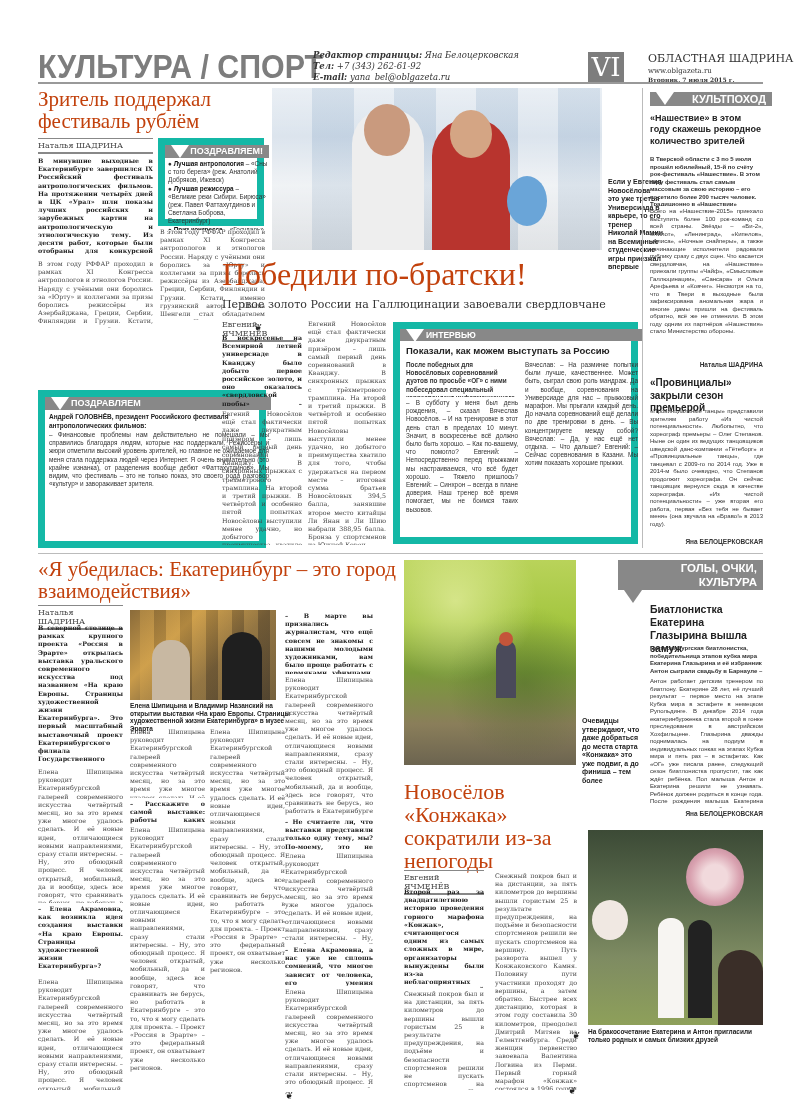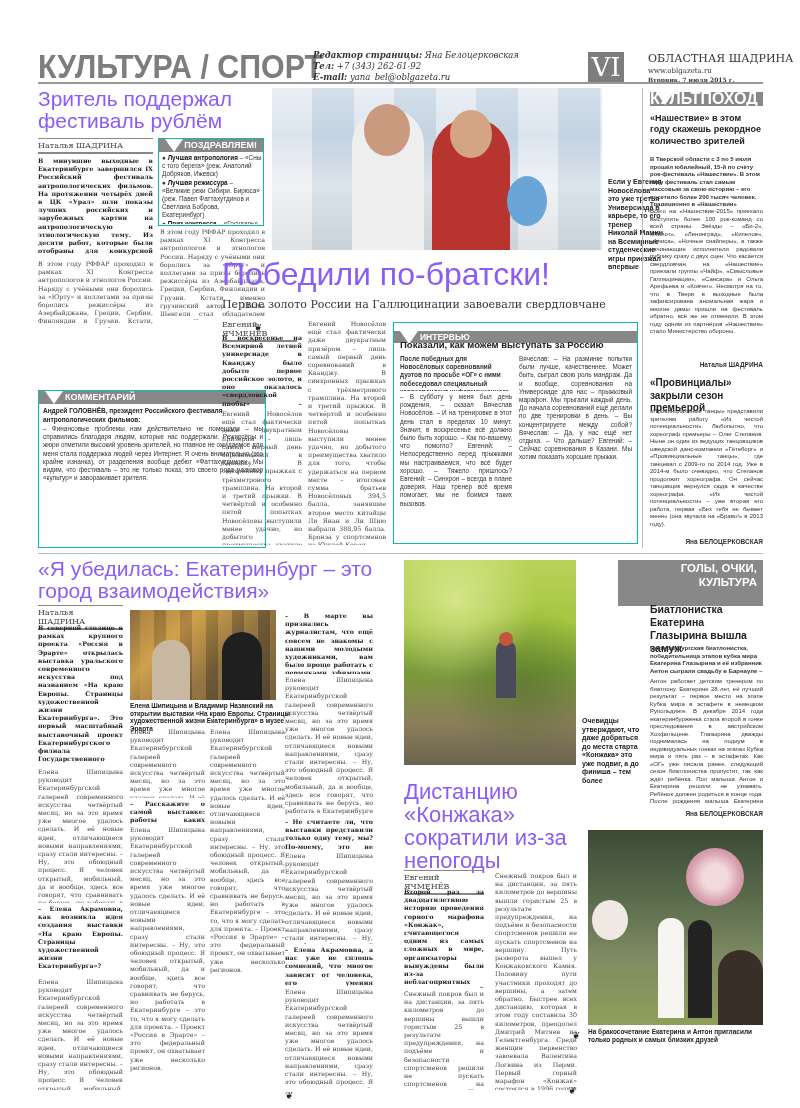--- a/index.html
+++ b/index.html
@@ -14,27 +14,27 @@
   #pagenum { left: 588px; top: 52px; width: 36px; height: 30px; background: #7d7d7d; color: #fff; font-size: 26px; text-align: center; line-height: 30px; font-family: "DejaVu Serif", serif; }
   #paper { left: 648px; top: 52px; font-size: 11px; color: #333; }
   #paper .url { font-size: 7px; margin-top: 2px; }
   #paper .date { font-size: 6px; font-weight: bold; margin-top: 1px; }
   #header-rule { left: 38px; top: 82px; width: 725px; height: 2px; background: #999; }
 
   
   .sect { background: #888; color: #fff; font-family: "Liberation Sans", sans-serif; font-weight: bold; text-align: right; padding-right: 6px; position: absolute; }
   .sect .tri { position: absolute; left: 6px; top: 0; width: 0; height: 0; border-left: 9px solid transparent; border-right: 9px solid transparent; border-top: 13px solid #fff; }
 
-  .headline { font-family: Liberation Sans, sans-serif; color: #8b5cf6; line-height: 1.05; }
+  .headline { font-family: Liberation Serif, serif; color: #c2410c; line-height: 1.05; }
   .byline { font-size: 8px; border-top: 1px solid #888; border-bottom: 2px solid #888; padding: 2px 0; color: #444; }
   .body-text { font-size: 6.3px; line-height: 8.2px; color: #444; text-align: justify; overflow: hidden; }
   .lead { font-weight: bold; color: #222; }
   .cap { font-family: "Liberation Sans", sans-serif; font-weight: bold; font-size: 7px; line-height: 8.5px; color: #222; }
   .photo { position: absolute; overflow: hidden; }
-  .box { border: 1px solid #14b8a6; position: absolute; }
+  .box { border: 7px solid #14b8a6; position: absolute; }
   .sub-hl { font-family: "Liberation Sans", sans-serif; font-weight: bold; color: #222; line-height: 1.25; }
   .sig { font-family: "Liberation Sans", sans-serif; font-weight: bold; font-size: 6.5px; text-align: right; color: #333; }
   .bullet-list { font-family: "Liberation Sans", sans-serif; font-size: 6.4px; line-height: 8.2px; color: #333; }
   .bullet-list b { color: #111; }
   .vline { position: absolute; width: 1px; background: #bbb; }
 </style>
 </head>
 <body>
 
 <div id="masthead" class="abs">КУЛЬТУРА / СПОРТ</div>
@@ -67,21 +67,21 @@
     <div>● <b>Лучшая антропология</b> – <span>«Сны с того берега» (реж. Анатолий Добряков, Ижевск)</span></div>
     <div>● <b>Лучшая режиссура</b> – <span>«Великие реки Сибири. Бирюса» (реж. Павел Фаттахутдинов и Светлана Боброва, Екатеринбург)</span></div>
     <div>● <b>Приз конгресса</b> – <span>«Государь» (реж. Шалва Шенгели, Грузия)</span></div>
 
   </div>
 </div>
 
 <div class="box" style="left:38px;top:390px;width:228px;height:158px;">
   <div class="sect" style="left:0;top:0;width:226px;height:13px;font-size:9px;line-height:13px;text-align:left;padding-left:26px;">
     <span class="tri"></span>
-    <span>КОММЕНТАРИЙ</span>
+    <span>ПОЗДРАВЛЯЕМ</span>
   </div>
   <div class="cap" style="position:absolute;left:4px;top:16px;width:220px;font-size:6.5px;">Андрей ГОЛОВНЁВ, президент Российского фестиваля антропологических фильмов:</div>
   <div class="bullet-list" style="position:absolute;left:4px;top:34px;width:220px;height:118px;overflow:hidden;text-align:justify;">– Финансовые проблемы нам действительно не помешали – мы справились благодаря людям, которые нас поддержали. Режиссёры и жюри отметили высокий уровень зрителей, но главное не ожидаемое для меня стала поддержка людей через Интернет. Я очень внимательно (это крайне изнанка), от разделения вообще дебют «Фаттахутдинов». Мы видим, что фестиваль – это не только показ, это своего рода разговор «культур» и завораживает зрителя.</div>
 </div>
 
 <div class="photo" style="left:272px;top:88px;width:330px;height:162px;background:linear-gradient(180deg,#dfe7ef 0%,#c9d6e4 30%,#e8ecf0 60%,#d0d4d8 100%);">
   <div style="position:absolute;left:0;top:0;width:100%;height:100%;background:repeating-linear-gradient(90deg,rgba(255,255,255,0.35) 0 40px,rgba(180,200,220,0.25) 40px 82px);"></div>
   <div style="position:absolute;left:80px;top:20px;width:72px;height:142px;background:#eee;border-radius:36px 36px 0 0;"></div>
   <div style="position:absolute;left:92px;top:16px;width:46px;height:52px;background:#c99a7e;border-radius:50%;"></div>
   <div style="position:absolute;left:160px;top:30px;width:78px;height:132px;background:#b8342e;border-radius:38px 38px 0 0;"></div>
@@ -90,32 +90,32 @@
 </div>
 <div class="abs cap" style="left:608px;top:178px;width:55px;">Если у Евгения Новосёлова это уже третья Универсиада в карьере, то его тренер Николай Мамин на Всемирные студенческие игры приезжал впервые</div>
 <div class="abs headline" style="left:222px;top:258px;font-size:32px;white-space:nowrap;">Победили по-братски!</div>
 <div class="abs" style="left:222px;top:298px;font-size:11px;color:#333;white-space:nowrap;">Первое золото России на Галлюцинации завоевали свердловчане</div>
 <div class="abs byline" style="left:222px;top:318px;width:75px;border-top:none;border-bottom:2px solid #888;">Евгений ЯЧМЕНЁВ</div>
 <div class="abs body-text lead" style="left:222px;top:334px;width:80px;height:72px;">В воскресенье на Всемирной летней универсиаде в Кванджу было добыто первое российское золото, и оно оказалось «свердловской пробы» – чемпионами студенческих Игр в синхронных прыжках с трёхметрового трамплина стали екатеринбуржцы Евгений и Вячеслав Новосёловы.</div>
 <div class="abs body-text" style="left:222px;top:410px;width:80px;height:135px;">Евгений Новосёлов ещё стал фактически даже двукратным призёром – лишь самый первый день соревнований в Кванджу. В синхронных прыжках с трёхметрового трамплина. На второй и третий прыжки. В четвёртой и особенно пятой попытках Новосёловы выступили менее удачно, но добытого преимущества хватило для того, чтобы удержаться на первом месте – итоговая сумма братьев Новосёловых 394,5 балла, занявшие второе место китайцы Ли Янан и Ли Шию набрали 388,95 балла. Бронза у спортсменов из Южной Кореи.</div>
 <div class="abs body-text" style="left:308px;top:320px;width:78px;height:225px;">Евгений Новосёлов ещё стал фактически даже двукратным призёром – лишь самый первый день соревнований в Кванджу. В синхронных прыжках с трёхметрового трамплина. На второй и третий прыжки. В четвёртой и особенно пятой попытках Новосёловы выступили менее удачно, но добытого преимущества хватило для того, чтобы удержаться на первом месте – итоговая сумма братьев Новосёловых 394,5 балла, занявшие второе место китайцы Ли Янан и Ли Шию набрали 388,95 балла. Бронза у спортсменов из Южной Кореи.</div>
 
 <div class="box" style="left:393px;top:322px;width:245px;height:222px;">
-  <div class="sect" style="left:0;top:8px;width:243px;height:12px;font-size:8.5px;line-height:12px;text-align:left;padding-left:26px;">
+  <div class="sect" style="left:0;top:0;width:243px;height:12px;font-size:8.5px;line-height:12px;text-align:left;padding-left:26px;">
     <span class="tri"></span>
     <span>ИНТЕРВЬЮ</span>
   </div>
   <div class="sub-hl" style="position:absolute;left:6px;top:16px;font-size:9.5px;white-space:nowrap;">Показали, как можем выступать за Россию</div>
   <div class="bullet-list" style="position:absolute;left:6px;top:32px;width:112px;height:36px;font-weight:bold;overflow:hidden;">После победных для Новосёловых соревнований дуэтов по просьбе «ОГ» с ними побеседовал специальный корреспондент информационного агентства «Весь спорт» Андрей Каща.</div>
   <div class="bullet-list" style="position:absolute;left:6px;top:70px;width:112px;height:148px;overflow:hidden;text-align:justify;">– В субботу у меня был день рождения, – сказал Вячеслав Новосёлов. – И на тренировке в этот день стал в пределах 10 минут. Значит, в воскресенье всё должно было быть хорошо. – Как по-вашему, что помогло? Евгений: – Непосредственно перед прыжками мы настраиваемся, что всё будет хорошо. – Тяжело пришлось? Евгений: – Синхрон – всегда в плане доверия. Наш тренер всё время помогает, мы не боимся таких вызовов.</div>
   <div class="bullet-list" style="position:absolute;left:125px;top:32px;width:113px;height:186px;overflow:hidden;text-align:justify;">Вячеслав: – На разминке попытки были лучше, качественнее. Может быть, сыграл свою роль мандраж. Да и вообще, соревнования на Универсиаде для нас – прыжковый марафон. Мы прыгали каждый день. До начала соревнований ещё делали по две тренировки в день. – Вы концентрируете между собой? Вячеслав: – Да, у нас ещё нет отдыха. – Что дальше? Евгений: – Сейчас соревнования в Казани. Мы хотим показать хорошие прыжки.</div>
 </div>
 
 <div class="vline" style="left:642px;top:88px;height:460px;"></div>
-<div class="sect" style="left:650px;top:92px;width:113px;height:14px;font-size:16px;line-height:14px;">
+<div class="sect" style="left:650px;top:92px;width:122px;height:14px;font-size:11px;line-height:14px;">
   <span class="tri"></span>
   <span>КУЛЬТПОХОД</span>
 </div>
 <div class="abs sub-hl" style="left:650px;top:113px;width:113px;font-size:9px;">«Нашествие» в этом году скажешь рекордное количество зрителей</div>
 <div class="abs bullet-list" style="left:650px;top:156px;width:113px;height:50px;font-weight:bold;overflow:hidden;font-size:6px;line-height:7.5px;">В Тверской области с 3 по 5 июля прошёл юбилейный, 15-й по счёту рок-фестиваль «Нашествие». В этом году фестиваль стал самым массовым за свою историю – его посетило более 200 тысяч человек. Традиционно в «Нашествии» приняли участие и уральские группы.</div>
 <div class="abs bullet-list" style="left:650px;top:208px;width:113px;height:150px;overflow:hidden;font-size:6px;line-height:7.5px;text-align:justify;">Всего на «Нашествие-2015» приехало выступить более 100 рок-команд со всей страны. Звёзды – «Би-2», «Пилот», «Ленинград», «Кипелов», «Алиса», «Ночные снайперы», а также начинающие исполнители радовали публику сразу с двух сцен. Что касается свердловчан, на «Нашествие» приехали группы «Чайф», «Смысловые Галлюцинации», «Сансара» и Ольга Арефьева и «Ковчег». Несмотря на то, что в Твери в выходные была зафиксирована аномальная жара и многие дамы пришли на фестиваль обратно, всё же не отменили. В этом году одним из партнёров «Нашествия» стало Министерство обороны.</div>
 <div class="abs sig" style="left:650px;top:361px;width:113px;">Наталья ШАДРИНА</div>
 
 <div class="abs sub-hl" style="left:650px;top:377px;width:113px;font-size:10px;">«Провинциалы» закрыли сезон премьерой</div>
 <div class="abs bullet-list" style="left:650px;top:408px;width:113px;height:128px;overflow:hidden;font-size:6px;line-height:7.5px;text-align:justify;">«Провинциальные танцы» представили зрителям работу «Из чистой потенциальности». Любопытно, что хореограф премьеры – Олег Степанов. Ныне он один из ведущих танцовщиков шведской данс-компании «Гётеборг» и «Провинциальные танцы», где танцевал с 2009-го по 2014 год. Уже в 2014-м было очевидно, что Степанов продолжит хореографа. Он сейчас танцовщик вернулся сюда в качестве хореографа. «Из чистой потенциальности» – уже вторая его работа, первая «Без тебя не бывает меня» (она звучала на «Браво!» в 2013 году).</div>
@@ -148,28 +148,28 @@
 <div class="abs body-text lead" style="left:285px;top:946px;width:88px;height:40px;">– Елена Акрамовна, а нас уже не сплошь сомнений, что многое зависит от человека, его умения сотрудничать, связей...</div>
 <div class="abs body-text" style="left:285px;top:988px;width:88px;height:100px;">Елена Шипицына руководит Екатеринбургской галереей современного искусства четвёртый месяц, но за это время уже многое удалось сделать. И её новые идеи, отличающиеся новыми направлениями, сразу стали интересны. – Ну, это обоюдный процесс. Я человек открытый, мобильный, да и вообще, здесь все говорят, что сравнивать не берусь, но работать в Екатеринбурге – это то, что я могу сделать для проекта. – Проект «Россия в Эрарте» – это федеральный проект, он охватывает уже несколько регионов.</div>
 <div class="abs" style="left:285px;top:1090px;font-size:10px;">❦</div>
 
 <div class="photo" style="left:404px;top:560px;width:172px;height:205px;background:linear-gradient(180deg,#b9d35a 0%,#a4c640 30%,#7a9a3a 55%,#8a7e5a 80%,#6c6450 100%);">
   <div style="position:absolute;left:0;top:0;width:100%;height:100%;background:radial-gradient(circle at 30% 20%,rgba(255,255,200,0.5),transparent 40%),radial-gradient(circle at 70% 60%,rgba(60,90,30,0.4),transparent 45%);"></div>
   <div style="position:absolute;left:92px;top:80px;width:20px;height:58px;background:#4a4a5a;border-radius:10px 10px 0 0;"></div>
   <div style="position:absolute;left:95px;top:72px;width:14px;height:14px;background:#c4553a;border-radius:50%;"></div>
 </div>
 <div class="abs cap" style="left:582px;top:717px;width:62px;">Очевидцы утверждают, что даже добраться до места старта «Конжака» это уже подвиг, а до финиша – тем более</div>
-<div class="abs headline" style="left:404px;top:780px;width:180px;font-size:22px;">Дистанцию «Конжака» сократили из-за непогоды</div>
+<div class="abs headline" style="left:404px;top:780px;width:180px;font-size:22px;">Новосёлов «Конжака» сократили из-за непогоды</div>
 <div class="abs byline" style="left:404px;top:870px;width:80px;">Евгений ЯЧМЕНЁВ</div>
 <div class="abs body-text lead" style="left:404px;top:888px;width:80px;height:100px;">Второй раз за двадцатилетнюю историю проведения горного марафона «Конжак», считающегося одним из самых сложных в мире, организаторы вынуждены были из-за неблагоприятных погодных условий сократить трассу. Причина – накануне соревнований, которые традиционно проходят в первую субботу июля, выпал снег.</div>
 <div class="abs body-text" style="left:404px;top:990px;width:80px;height:100px;">Снежный покров был и на дистанции, за пять километров до вершины вышли гористым 25 в результате предупреждения, на подъёме и безопасности спортсменов решили не пускать спортсменов на вершину. Путь разворота вышел у Конжаковского Камня. Половину пути участники проходят до вершины, а затем обратно. Быстрее всех дистанцию, которая в этом году составила 30 километров, преодолел Дмитрий Митяев из Гелентгенбурга. Среди женщин первенство завоевала Валентина Логвина из Перми. Первый горный марафон «Конжак» состоялся в 1996 году и его участниками были четыреста человек. С 2013 года марафон получил статус соревнований на самой длинной дистанции в России.</div>
 <div class="abs body-text" style="left:495px;top:872px;width:82px;height:218px;">Снежный покров был и на дистанции, за пять километров до вершины вышли гористым 25 в результате предупреждения, на подъёме и безопасности спортсменов решили не пускать спортсменов на вершину. Путь разворота вышел у Конжаковского Камня. Половину пути участники проходят до вершины, а затем обратно. Быстрее всех дистанцию, которая в этом году составила 30 километров, преодолел Дмитрий Митяев из Гелентгенбурга. Среди женщин первенство завоевала Валентина Логвина из Перми. Первый горный марафон «Конжак» состоялся в 1996 году и его участниками были четыреста человек. С 2013 года марафон получил статус соревнований на самой длинной дистанции в России.</div>
 <div class="abs" style="left:568px;top:1085px;font-size:10px;">❦</div>
 
-<div class="sect" style="left:618px;top:560px;width:145px;height:46px;font-size:11.5px;line-height:14px;padding-top:1px;">
+<div class="sect" style="left:618px;top:560px;width:145px;height:30px;font-size:11.5px;line-height:14px;padding-top:1px;">
   <span class="tri" style="top:30px;border-top-color:#888;"></span>
   <div>ГОЛЫ, ОЧКИ,</div>
   <div>КУЛЬТУРА</div>
 </div>
 <div class="abs sub-hl" style="left:650px;top:603px;width:113px;font-size:10.5px;line-height:13px;">Биатлонистка Екатерина Глазырина вышла замуж</div>
 <div class="abs bullet-list" style="left:650px;top:645px;width:113px;height:32px;font-weight:bold;overflow:hidden;font-size:6px;line-height:7.5px;">Екатеринбургская биатлонистка, победительница этапов кубка мира Екатерина Глазырина и её избранник Антон сыграли свадьбу в Барнауле – на родине супруга.</div>
 <div class="abs bullet-list" style="left:650px;top:678px;width:113px;height:130px;overflow:hidden;font-size:6px;line-height:7.5px;text-align:justify;">Антон работает детским тренером по биатлону. Екатерине 28 лет, её лучший результат – первое место на этапе Кубка мира в эстафете в немецком Рупольдинге. В декабре 2014 года екатеринбурженка стала второй в гонке преследования в австрийском Хохфильцене. Глазырина дважды поднималась на подиум в индивидуальных гонках на этапах Кубка мира и пять раз – в эстафетах. Как «ОГ» уже писала ранее, следующий сезон биатлонистка пропустит, так как ждёт ребёнка. Пол малыша Антон и Екатерина решили не узнавать. Ребёнок должен родиться в конце года. После рождения малыша Екатерина планирует вернуться в большой спорт. Возможно, её первым стартом станет чемпионат России, который пройдёт в Ханты-Мансийске в 2016 году.</div>
 <div class="abs sig" style="left:650px;top:810px;width:113px;">Яна БЕЛОЦЕРКОВСКАЯ</div>
 
 <div class="photo" style="left:588px;top:830px;width:175px;height:195px;background:linear-gradient(180deg,#3c4a36 0%,#5a6b4c 35%,#7e8b62 65%,#8ea05a 100%);">

